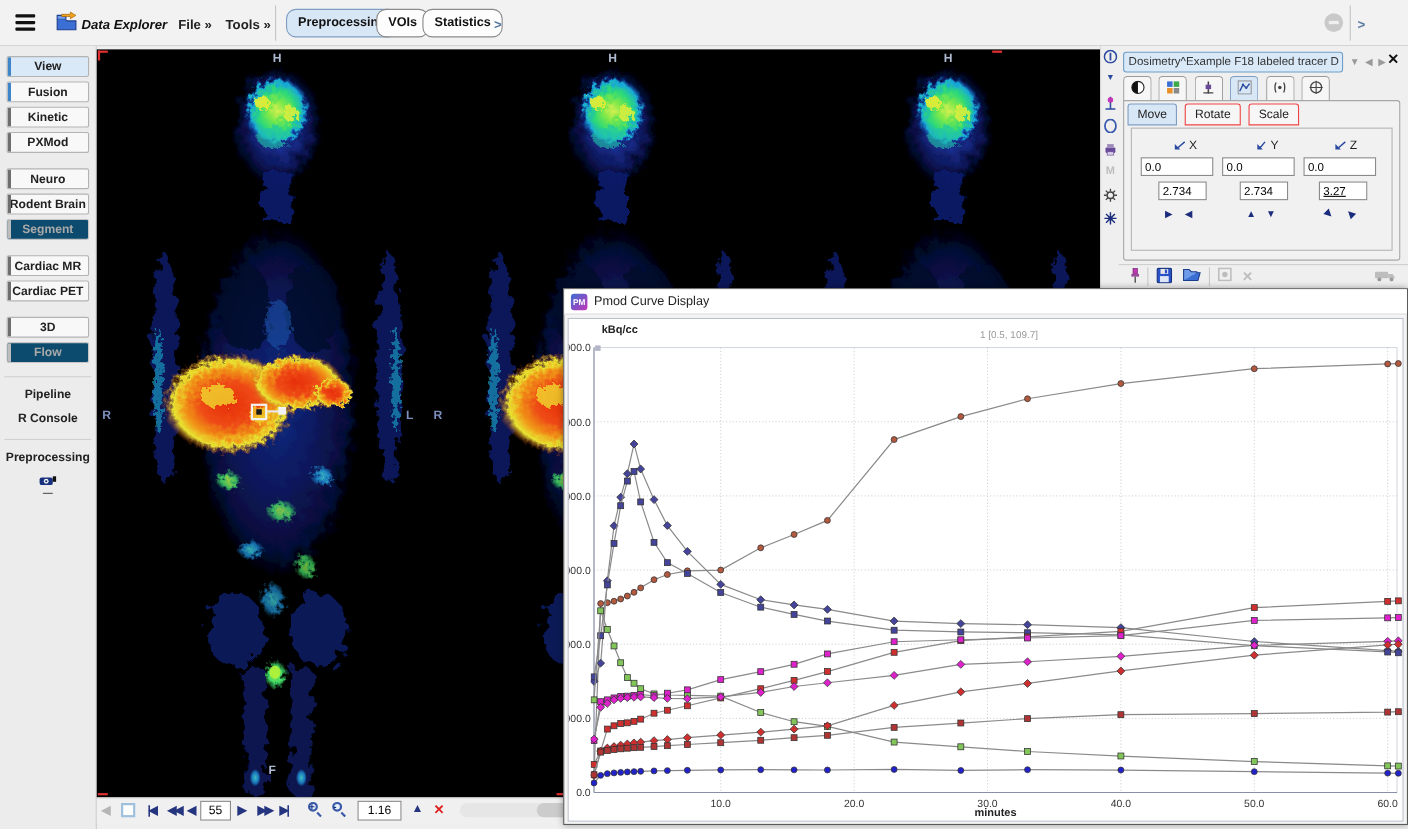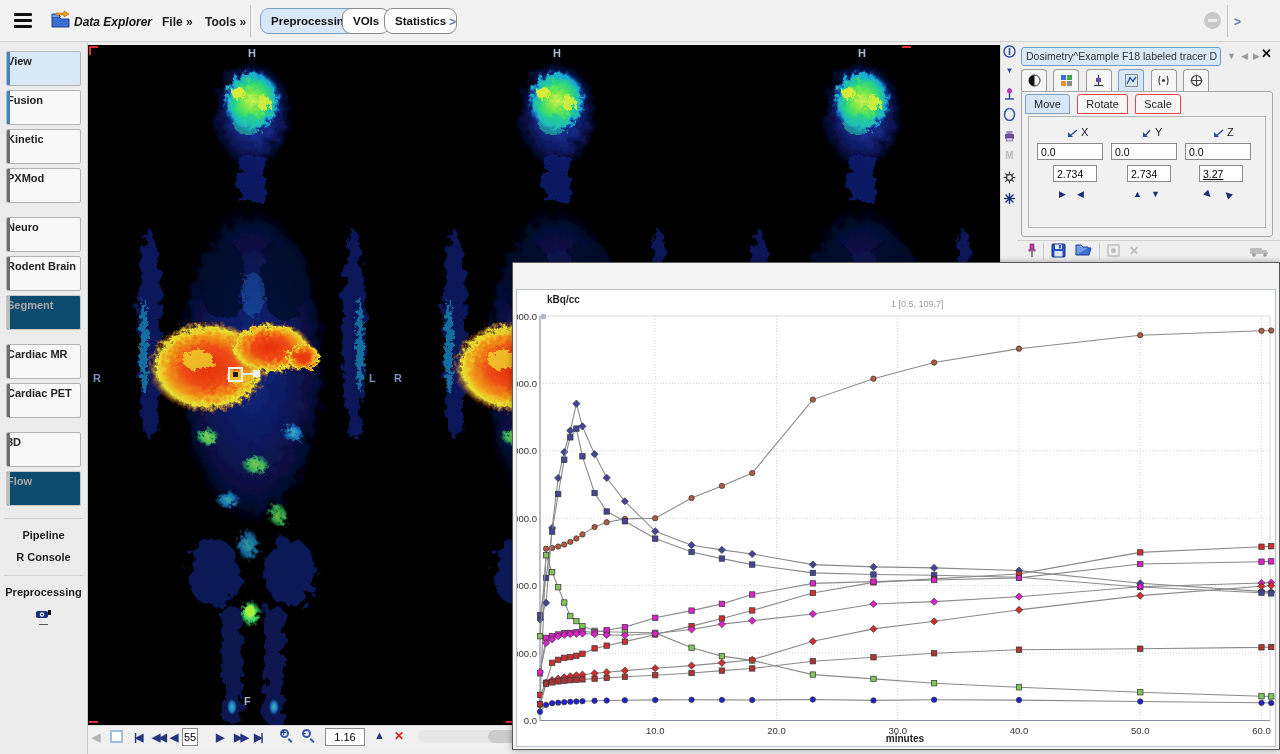--- a/index.html
+++ b/index.html
@@ -25,21 +25,21 @@
   .chevron { position:absolute; font-size:12px; font-weight:bold; color:#5a7aa0; }
   #chev-main { left:449px; top:15px; }
   #disabled-circle { position:absolute; left:1204px; top:12px; width:17px; height:17px; border-radius:50%;
             background:#c9c9c9; }
   #disabled-circle::after { content:""; position:absolute; left:4px; top:7px; width:9px; height:3px; background:#efefef; }
   #chev-right { left:1234px; top:15px; }
 
   
   #sidebar { position:absolute; left:0; top:42px; width:88px; height:712px; background:#ececec;
              border-right:1px solid #c9c9c9; padding-top:5px; }
-  .sb-item { position:relative; margin:4px 6px 3px 6px; height:35px; line-height:19px; text-align:left;
+  .sb-item { position:relative; margin:4px 6px 3px 6px; height:19px; line-height:19px; text-align:center;
              background:#f8f8f8; border:1px solid #b3b3b3; border-radius:2px; font-size:11px;
              font-weight:bold; color:#222; cursor:pointer; overflow:hidden; }
   .sb-item .bar { position:absolute; left:0; top:0; bottom:0; width:3px; background:#6e6e6e; }
   .sb-item.accent-blue .bar { background:#3d85c8; }
   .sb-item.active { background:#d9e9f7; }
   .sb-item.disabled { color:#a9a9a9; background:#0c4a6e; border-color:#c6c6c6; }
   .sb-item.disabled .bar { background:#bdbdbd; }
   .sb-item.gap { margin-top:14px; }
   .sb-plain { margin:10px 0 0 0; text-align:center; font-size:11px; font-weight:bold; color:#222; cursor:pointer; }
   .sb-hr { margin:12px 4px 0 4px; border-top:1px solid #d0d0d0; }
@@ -59,21 +59,21 @@
   
   #viewer-toolbar { position:absolute; left:88px; top:725px; width:912px; height:23px; background:#f0f0f0;
             border-top:1px solid #d8d8d8; font-size:12px; }
   .vt-ico { position:absolute; top:2px; height:18px; line-height:18px; color:#24347e; font-weight:bold;
             font-size:11px; letter-spacing:-2px; cursor:pointer; }
   .vt-gray { color:#b5b5b5; }
   #vt-square { position:absolute; left:22px; top:4px; width:13px; height:13px; border:2px solid #9fc0dd;
             background:#fdfdfd; cursor:pointer; }
   .vt-input { position:absolute; top:2px; height:18px; border:1px solid #8a8a8a; background:#fff;
             font-size:11px; text-align:center; font-family:"Liberation Sans",sans-serif; }
-  #frame-input { left:94px; width:16px; }
+  #frame-input { left:94px; width:28px; }
   #zoom-input  { left:237px; width:40px; }
   #vt-up { position:absolute; left:286px; top:3px; color:#24347e; font-size:11px; cursor:pointer; }
   #vt-x  { position:absolute; left:306px; top:3px; color:#d22; font-weight:bold; font-size:12px; cursor:pointer; }
   #vt-scroll { position:absolute; left:330px; top:4px; width:180px; height:13px; background:#e6e6e6;
             border-radius:7px; }
   #vt-thumb { position:absolute; right:0; top:0; width:110px; height:13px; background:#cccccc;
             border-radius:7px; cursor:grab; }
   .lens { position:absolute; top:3px; width:14px; height:14px; cursor:pointer; }
   .lens .glass { position:absolute; left:0; top:0; width:9px; height:9px; border:2px solid #3958a8;
             border-radius:50%; background:#e8f0fb; }
@@ -502,20 +502,24 @@
         <svg width="22" height="13">
             <rect x="1" y="4" width="12" height="6" rx="1" fill="#bdbdbd"></rect>
             <path d="M13 6 L17 6 L19 9 L19 10 L13 10 Z" fill="#bdbdbd"></path>
             <circle cx="5" cy="11" r="1.8" fill="#9a9a9a"></circle>
             <circle cx="16" cy="11" r="1.8" fill="#9a9a9a"></circle>
           </svg></span>
     </div>
   </div>
 
   <div id="curve-window">
+    <div id="cw-titlebar">
+      <span id="cw-logo">PM</span>
+      <span id="cw-title">Pmod Curve Display</span>
+    </div>
     <div id="cw-panel">
       <svg id="chart-svg" width="758" height="456" viewBox="0 0 758 456">
           <defs>
             <clipPath id="plotclip">
               <rect x="20" y="8" width="739" height="425.5"></rect>
             </clipPath>
           </defs>
           <rect x="23" y="26" width="730" height="404.5" fill="#ffffff" stroke="#ccd0d8" stroke-width="0.8"></rect>
           <line x1="138.19933554817277" y1="26" x2="138.19933554817277" y2="430.5" stroke="#c6c8d0" stroke-width="0.8" stroke-dasharray="1,2"></line>
           <text x="138.19933554817277" y="443.5" text-anchor="middle" font-size="9.5" fill="#333">10.0</text>

